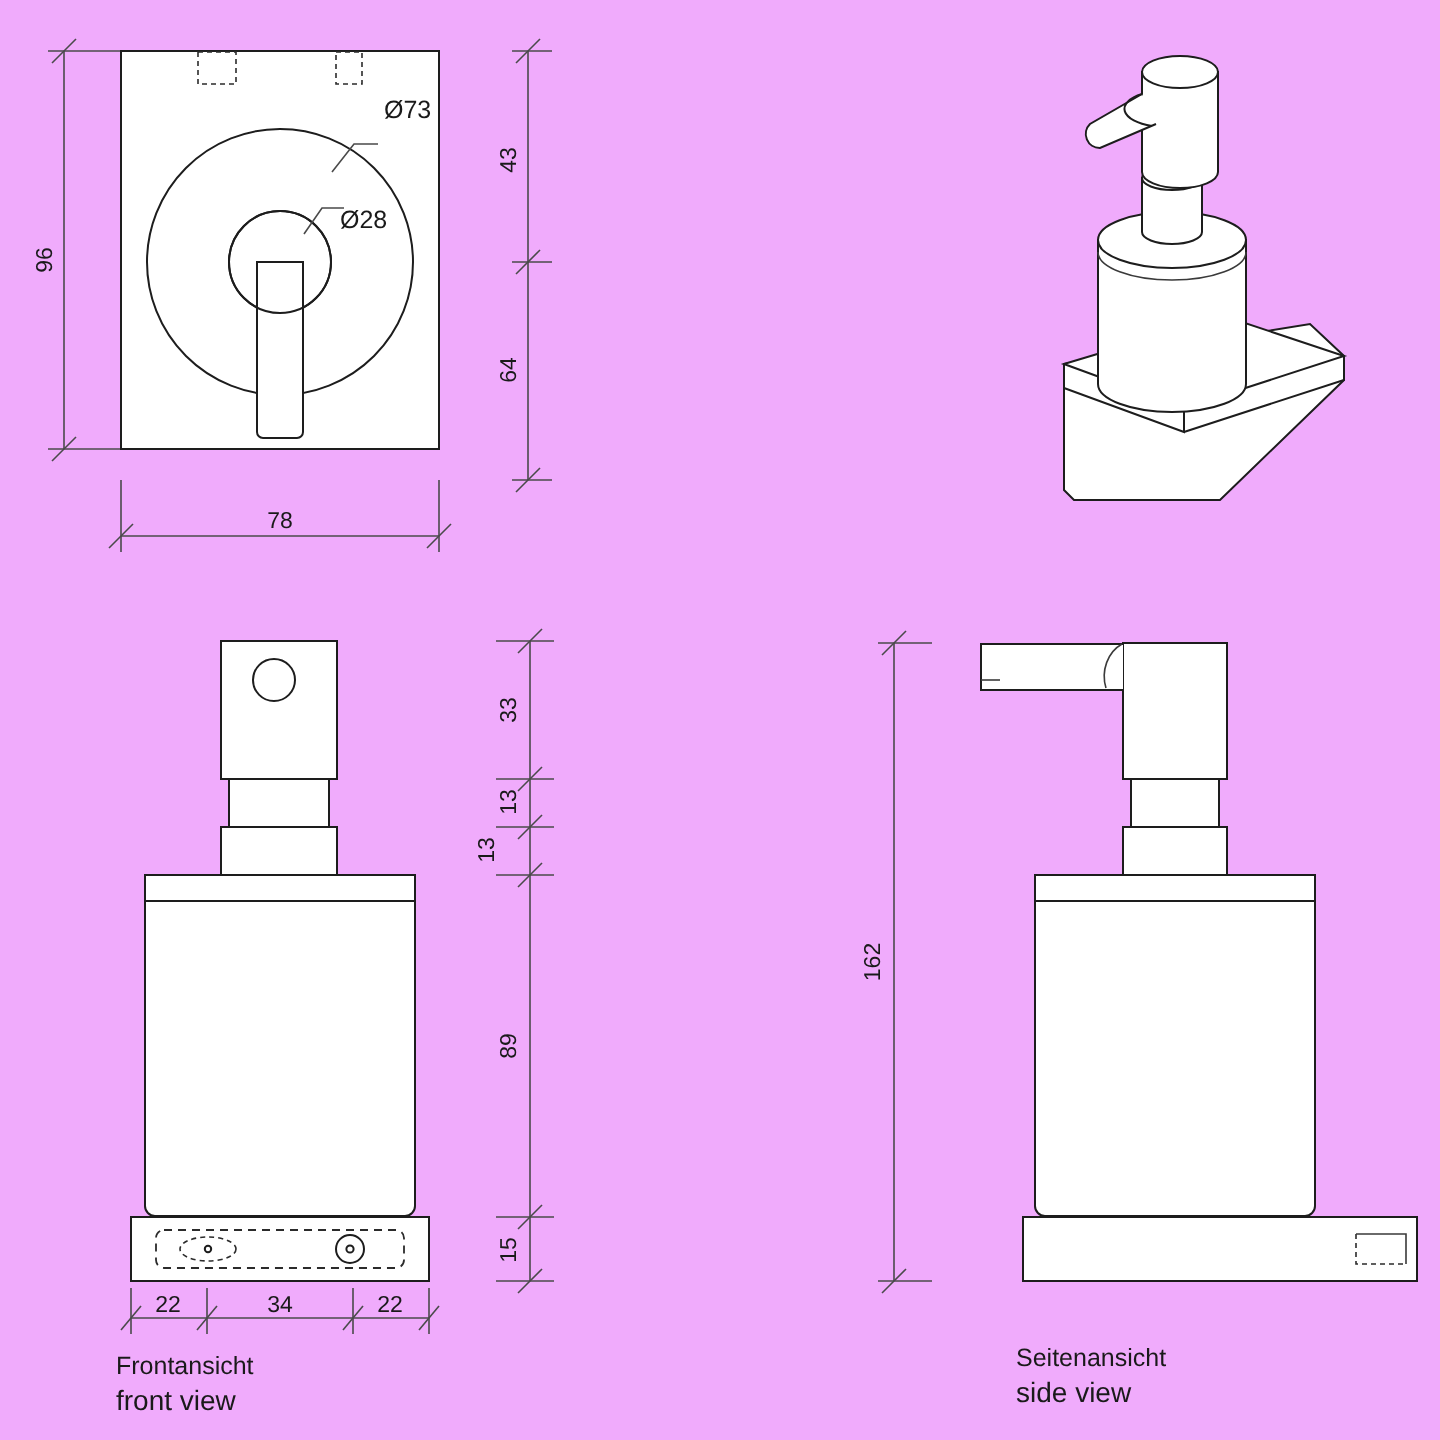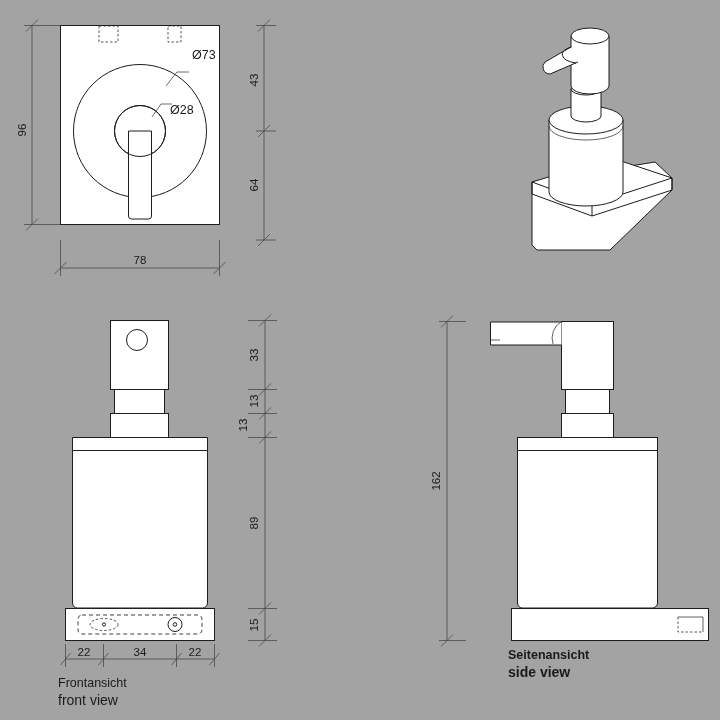--- a/index.html
+++ b/index.html
@@ -11,21 +11,21 @@
     width: 720px;
     height: 720px;
     font-family: "Liberation Sans", sans-serif;
     color: #1a1a1a;
     overflow: hidden;
   }
   #sheet {
     position: relative;
     width: 720px;
     height: 720px;
-    background: #a3a3a3;
+    background: #f0abfc;
   }
   svg.drawing {
     position: absolute;
     top: 0;
     left: 0;
     width: 720px;
     height: 720px;
     display: block;
   }
   .ln {
@@ -83,21 +83,21 @@
     display: block;
   }
   .caption .en {
     font-family: "Liberation Sans", sans-serif;
     font-size: 14px;
     color: #1a1a1a;
     display: block;
     margin-top: 1px;
   }
   #cap-front { left: 58px; top: 676px; }
-  #cap-side  { left: 508px; top: 648px; font-weight: bold; }
+  #cap-side  { left: 508px; top: 672px; }
 </style>
 </head>
 <body>
 
 <div id="sheet">
 
   <svg class="drawing" viewBox="0 0 720 720">
 
     <g>
 

